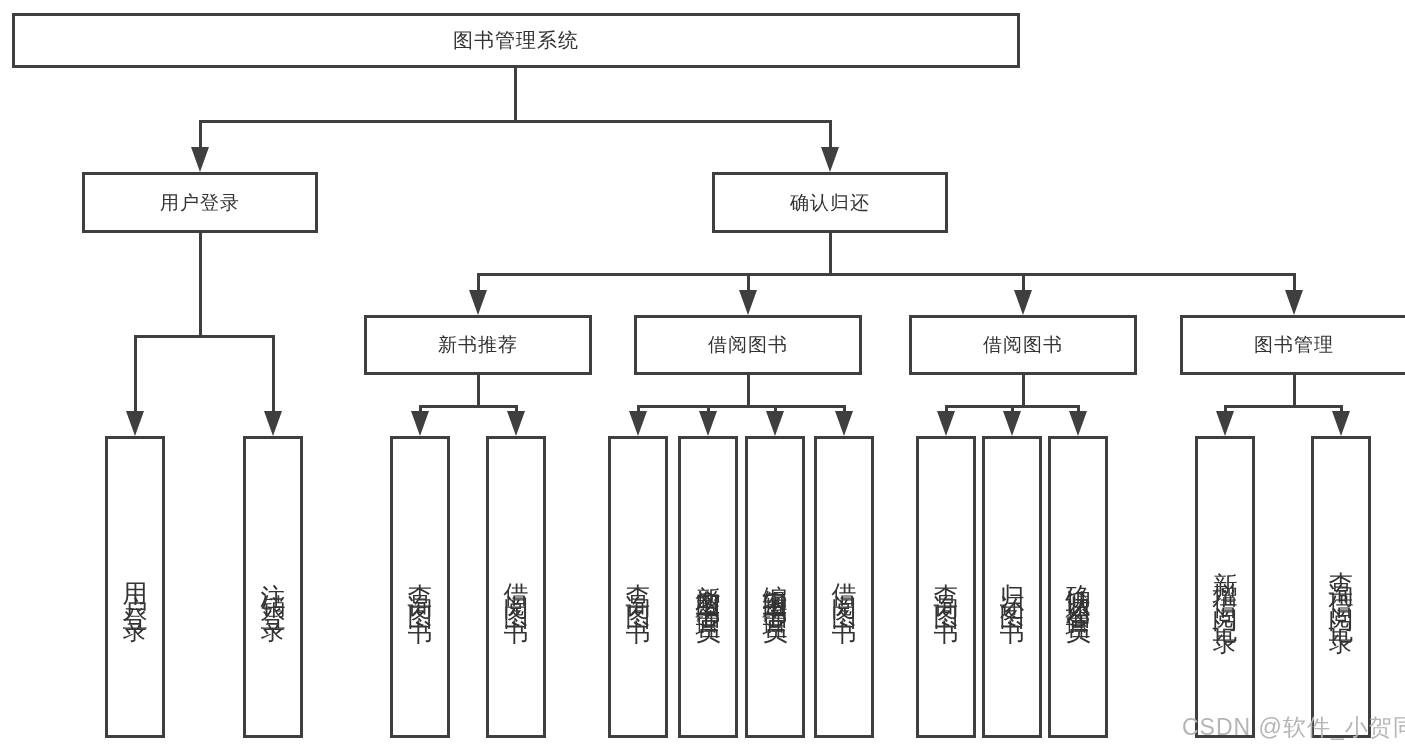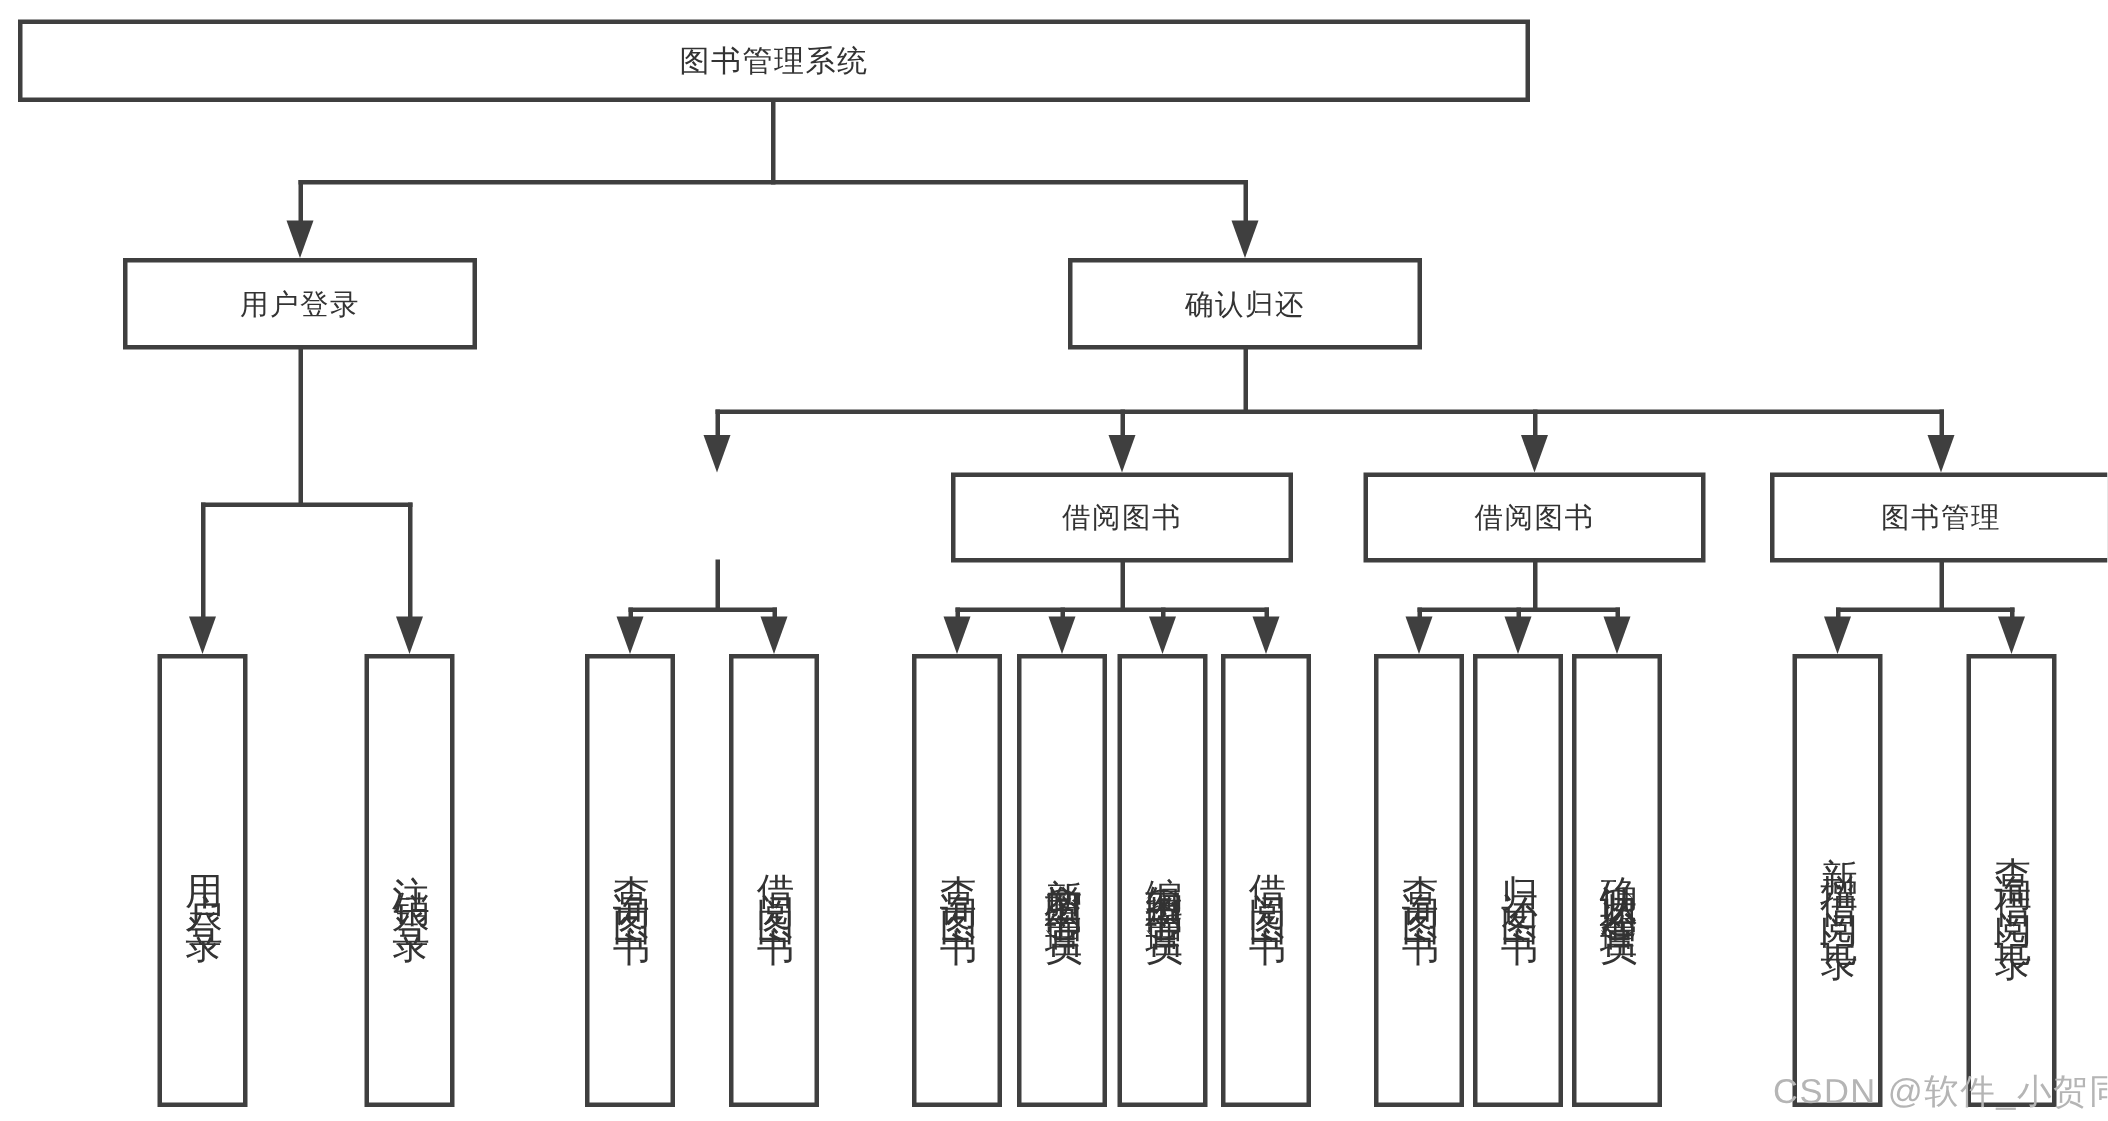--- a/index.html
+++ b/index.html
@@ -71,20 +71,23 @@
   <div class="hline" style="left:477px;top:273px;width:819px;"></div>
   <div class="vline" style="left:477px;top:273px;height:20px;"></div>
   <div class="arrow" style="left:469px;top:290px;"></div>
   <div class="vline" style="left:747px;top:273px;height:20px;"></div>
   <div class="arrow" style="left:739px;top:290px;"></div>
   <div class="vline" style="left:1022px;top:273px;height:20px;"></div>
   <div class="arrow" style="left:1014px;top:290px;"></div>
   <div class="vline" style="left:1293px;top:273px;height:20px;"></div>
   <div class="arrow" style="left:1285px;top:290px;"></div>
 
+  <div class="node" style="left:364px;top:315px;width:228px;height:60px;">
+    <span class="h-label">新书推荐</span>
+  </div>
   <div class="node" style="left:634px;top:315px;width:228px;height:60px;">
     <span class="h-label">借阅图书</span>
   </div>
   <div class="node" style="left:909px;top:315px;width:228px;height:60px;">
     <span class="h-label">借阅图书</span>
   </div>
   <div class="node" style="left:1180px;top:315px;width:228px;height:60px;">
     <span class="h-label">图书管理</span>
   </div>
 

